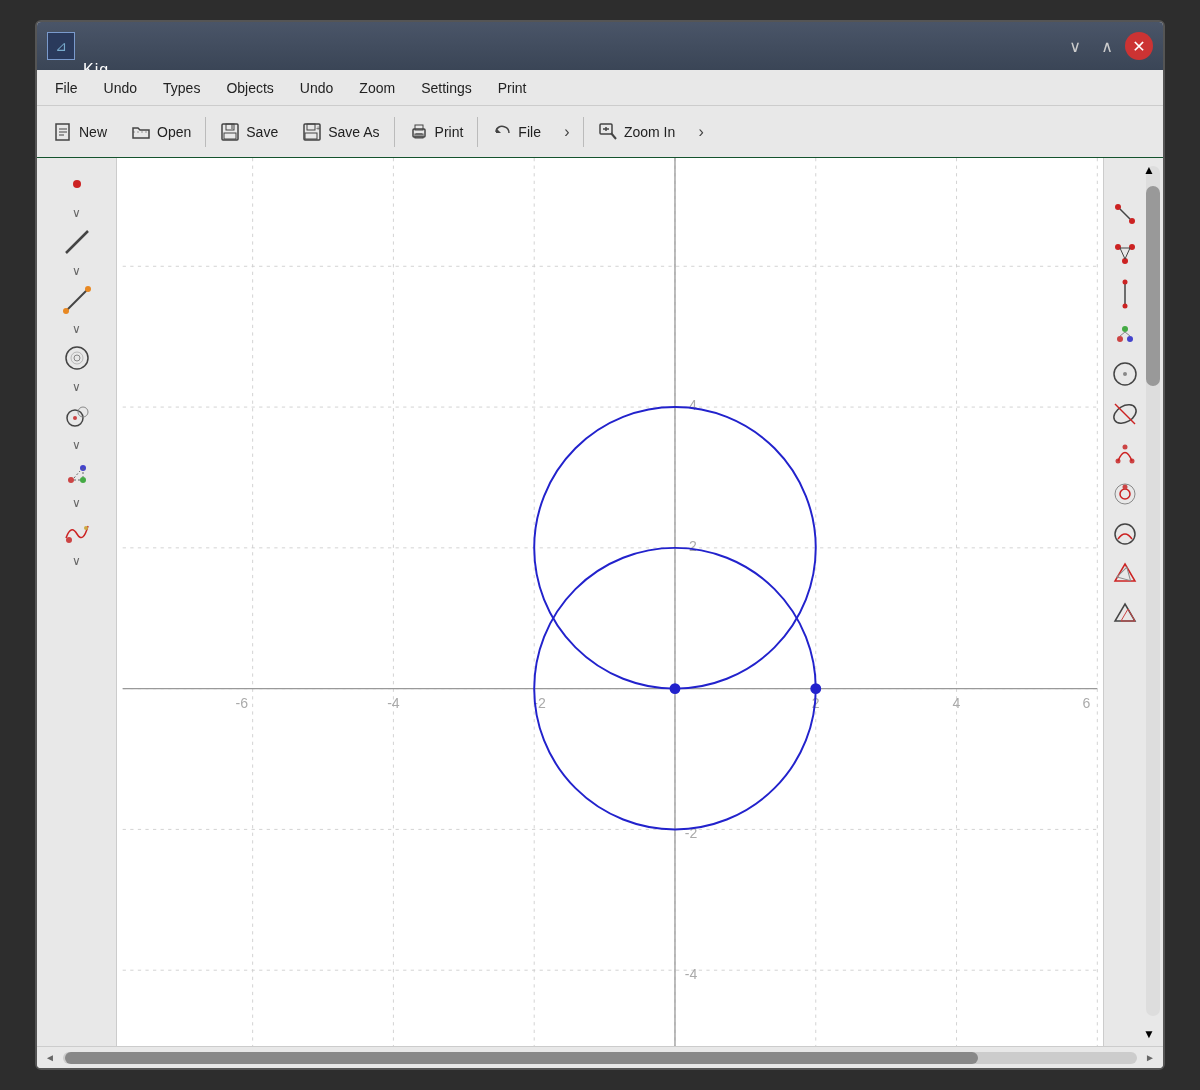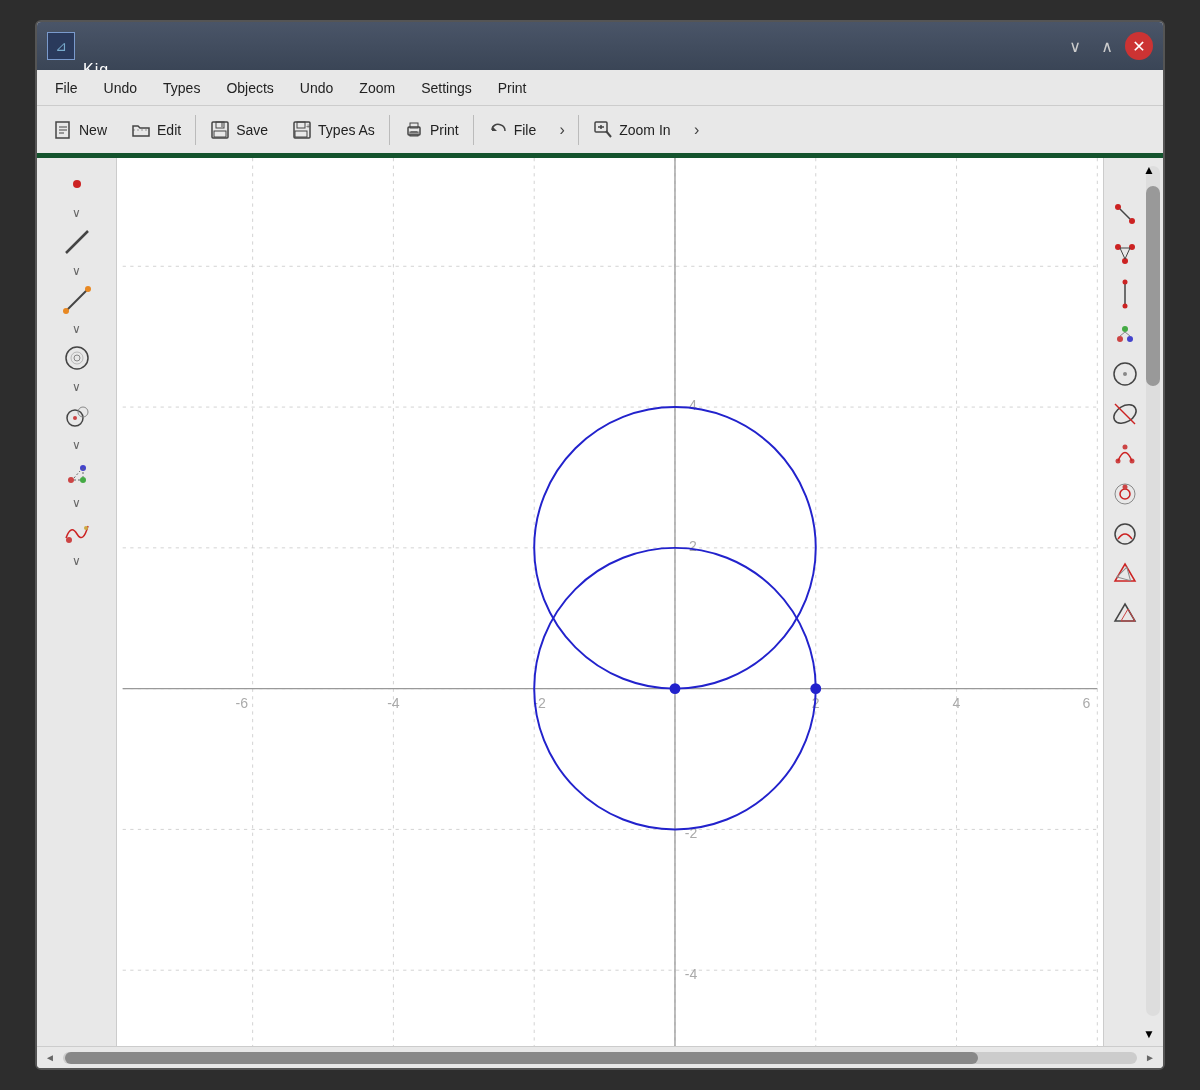--- a/index.html
+++ b/index.html
@@ -88,21 +88,21 @@
       cursor: pointer;
       border-radius: 3px;
       color: #222;
     }
     .toolbar {
       background: #e8e8e8;
       height: 52px;
       display: flex;
       align-items: center;
       padding: 0 4px;
-      border-bottom: 5px solid #14532d;
+      border-bottom: 1px solid #14532d;
       gap: 0;
       flex-shrink: 0;
     }
     .toolbar-btn {
       display: flex;
       align-items: center;
       gap: 6px;
       padding: 6px 12px;
       font-size: 14px;
       cursor: pointer;
@@ -272,40 +272,40 @@
         <line x1="6" y1="10" x2="14" y2="10" stroke="#444" stroke-width="1"></line>
         <line x1="6" y1="13" x2="11" y2="13" stroke="#444" stroke-width="1"></line>
       </svg>
       <span>New</span>
     </button>
     <button class="toolbar-btn">
       <svg width="20" height="20" viewBox="0 0 20 20">
         <path d="M2,6 L2,16 L18,16 L18,8 L9,8 L7,6 Z" fill="none" stroke="#444" stroke-width="1.5"></path>
         <path d="M2,10 L18,10" stroke="#444" stroke-width="0.5" stroke-dasharray="2,2"></path>
       </svg>
-      <span>Edit</span>
+      <span>Open</span>
     </button>
     <div class="toolbar-separator"></div>
     <button class="toolbar-btn">
       <svg width="20" height="20" viewBox="0 0 20 20">
         <rect x="2" y="2" width="16" height="16" rx="1" fill="none" stroke="#444" stroke-width="1.5"></rect>
         <rect x="6" y="2" width="8" height="6" fill="none" stroke="#444" stroke-width="1"></rect>
         <rect x="4" y="11" width="12" height="6" fill="none" stroke="#444" stroke-width="1"></rect>
         <line x1="12" y1="2" x2="12" y2="7" stroke="#444" stroke-width="1"></line>
       </svg>
       <span>Save</span>
     </button>
     <button class="toolbar-btn">
       <svg width="20" height="20" viewBox="0 0 20 20">
         <rect x="2" y="2" width="16" height="16" rx="1" fill="none" stroke="#444" stroke-width="1.5"></rect>
         <rect x="5" y="2" width="8" height="6" fill="none" stroke="#444" stroke-width="1"></rect>
         <rect x="3" y="11" width="12" height="6" fill="none" stroke="#444" stroke-width="1"></rect>
         <text x="14" y="9" font-size="7" fill="#444">+</text>
       </svg>
-      <span>Types As</span>
+      <span>Save As</span>
     </button>
     <div class="toolbar-separator"></div>
     <button class="toolbar-btn">
       <svg width="20" height="20" viewBox="0 0 20 20">
         <rect x="4" y="7" width="12" height="8" rx="1" fill="none" stroke="#444" stroke-width="1.5"></rect>
         <rect x="6" y="3" width="8" height="5" fill="none" stroke="#444" stroke-width="1"></rect>
         <rect x="6" y="12" width="8" height="4" fill="none" stroke="#444" stroke-width="1"></rect>
         <line x1="7" y1="14" x2="13" y2="14" stroke="#444" stroke-width="1"></line>
         <line x1="7" y1="12" x2="13" y2="12" stroke="#444" stroke-width="1"></line>
       </svg>

